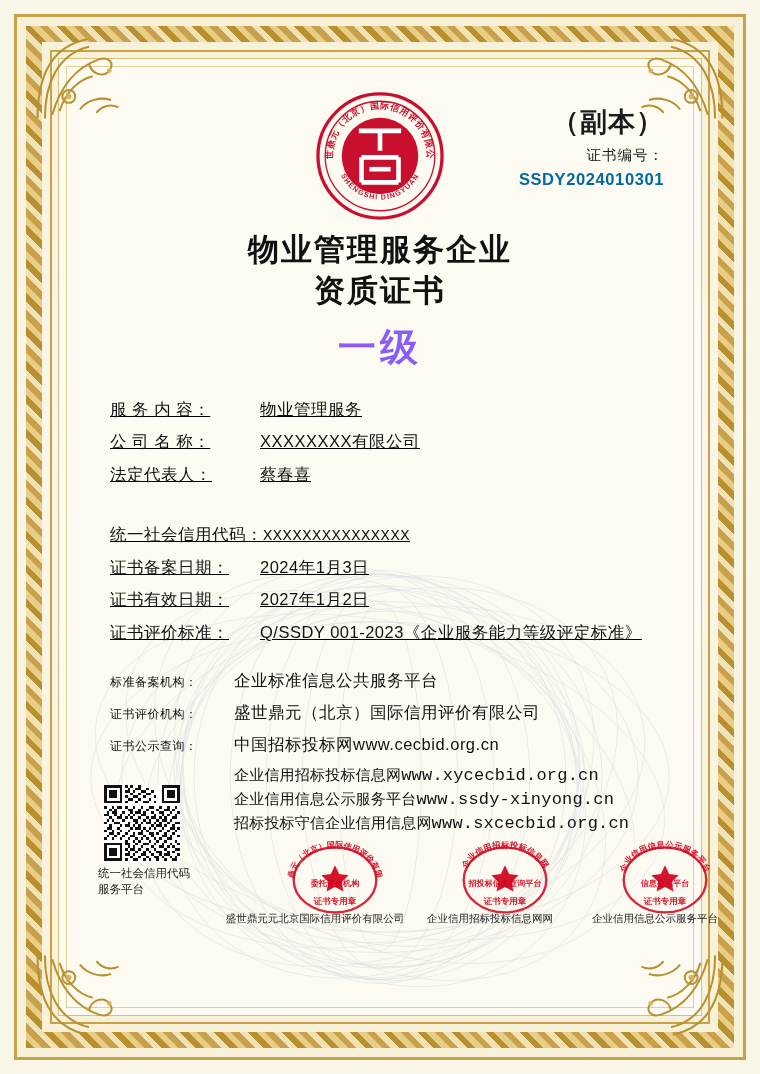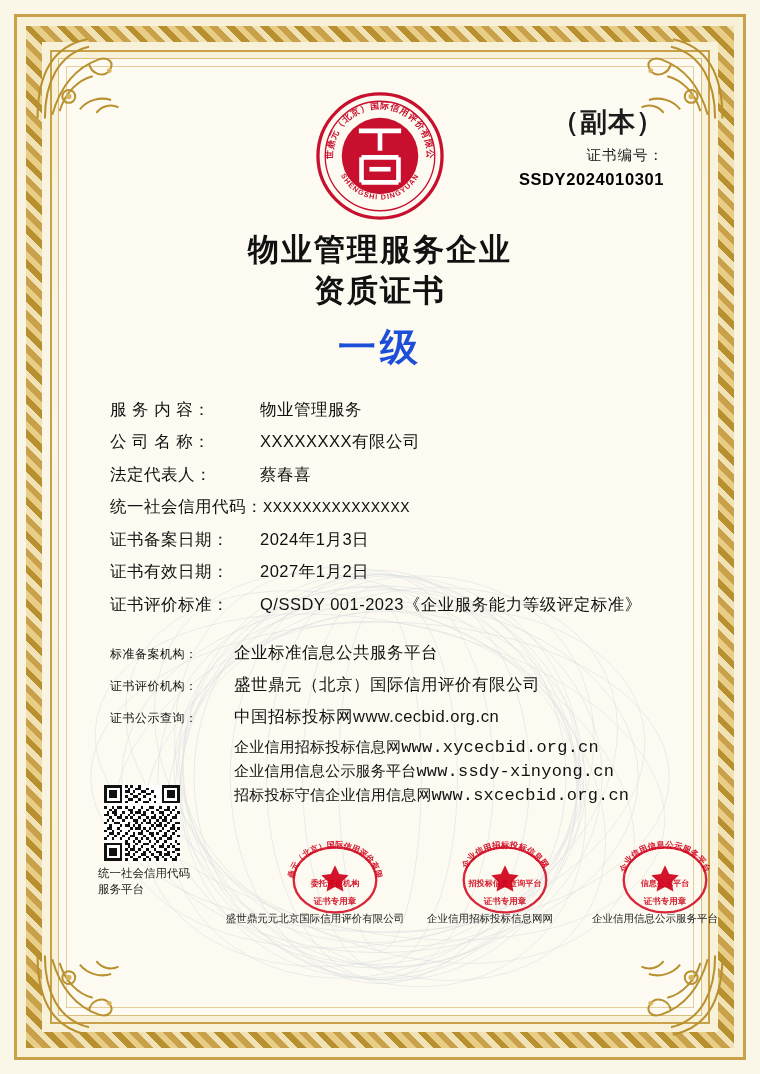--- a/index.html
+++ b/index.html
@@ -74,37 +74,37 @@
     position:absolute; right:4px; top:24px;
     font-size:27px; color:#1b1b1b; letter-spacing:1px;
     font-family:Liberation Mono, monospace; font-weight:bold;
   }
   .cert-no-label {
     position:absolute; right:4px; top:66px;
     font-size:14.5px; color:#1b1b1b; letter-spacing:1px;
   }
   .cert-no {
     position:absolute; right:4px; top:90px;
-    font-size:16.5px; color:#000000; letter-spacing:.6px;
+    font-size:16.5px; color:#0369a1; letter-spacing:.6px;
     font-family:"Liberation Sans", sans-serif; font-weight:bold;
   }
 
   .title-block { text-align:center; margin-top:10px; }
   .title-1, .title-2 {
     font-size:31px; font-weight:bold; color:#111;
     letter-spacing:2px; line-height:1.32;
     font-family:"Liberation Sans", sans-serif;
   }
   .grade {
-    font-size:38px; font-weight:bold; color:#1d4ed8;
+    font-size:38px; font-weight:bold; color:#8b5cf6;
     letter-spacing:4px; margin-top:10px;
     font-family:"Liberation Sans", sans-serif;
   }
 
-  .fields { margin:26px 0 0 18px; }
+  .fields { margin:26px 0 0 18px;text-decoration:underline; }
   .field { display:flex; align-items:baseline; margin-bottom:10.5px; }
   .f-label {
     font-size:16.5px; color:#111; width:150px; flex:0 0 150px;
     letter-spacing:.5px;
   }
   .f-value { font-size:16.5px; color:#111; letter-spacing:.5px; }
   .f-value.mono { font-family:"Liberation Mono", monospace; font-size:15.5px; }
 
   .org-block { margin:26px 0 0 18px; }
   .org-row { display:flex; align-items:baseline; margin-bottom:10px; }
@@ -295,21 +295,21 @@
       </div>
       <div class="field">
         <span class="f-label">公 司 名 称：</span>
         <span class="f-value">XXXXXXXX有限公司</span>
       </div>
       <div class="field">
         <span class="f-label">法定代表人：</span>
         <span class="f-value">蔡春喜</span>
       </div>
       <div class="field">
-        <span class="f-label" style="width:auto;flex:0 0 auto;">统一社会信用代码：</span>
+        <span class="f-label" style="width:auto;flex:0 0 auto;margin-top:28px;">统一社会信用代码：</span>
         <span class="f-value mono">XXXXXXXXXXXXXXX</span>
       </div>
       <div class="field">
         <span class="f-label">证书备案日期：</span>
         <span class="f-value">2024年1月3日</span>
       </div>
       <div class="field">
         <span class="f-label">证书有效日期：</span>
         <span class="f-value">2027年1月2日</span>
       </div>

